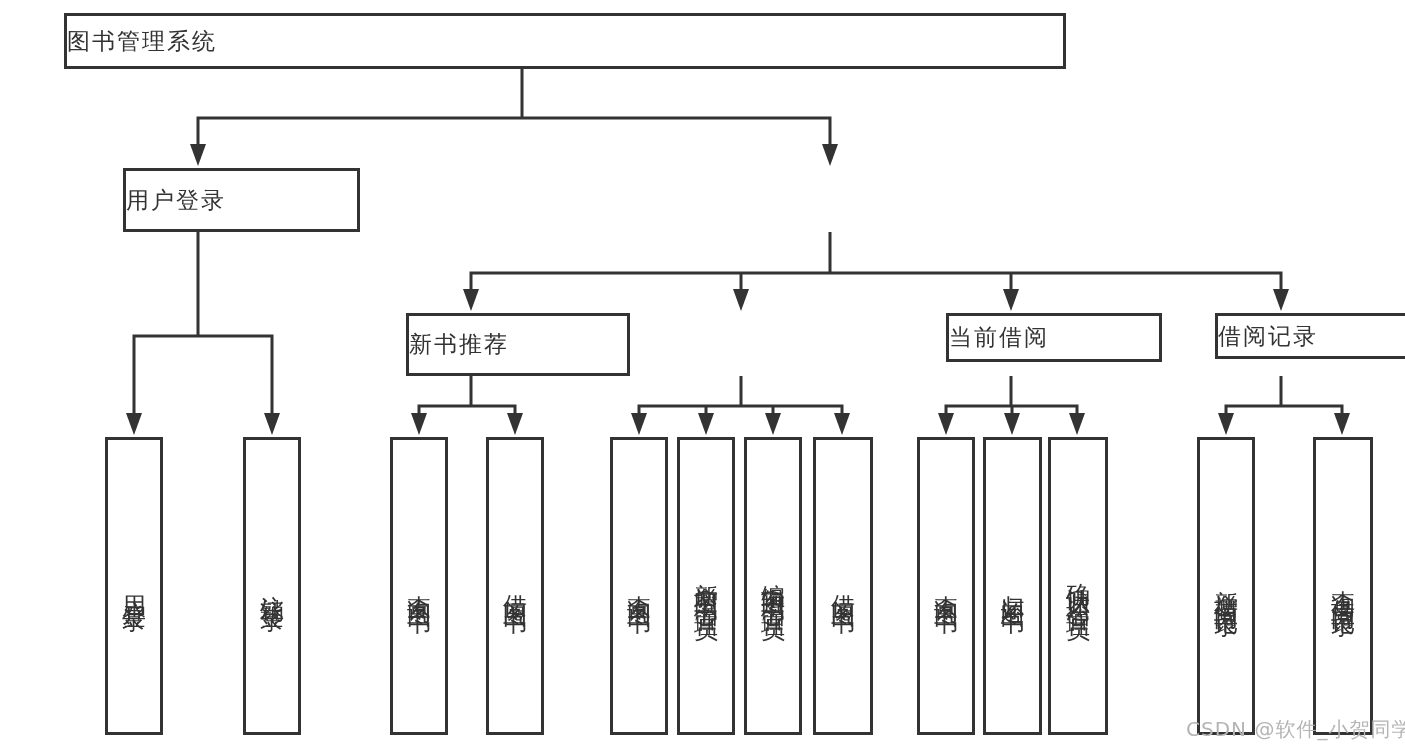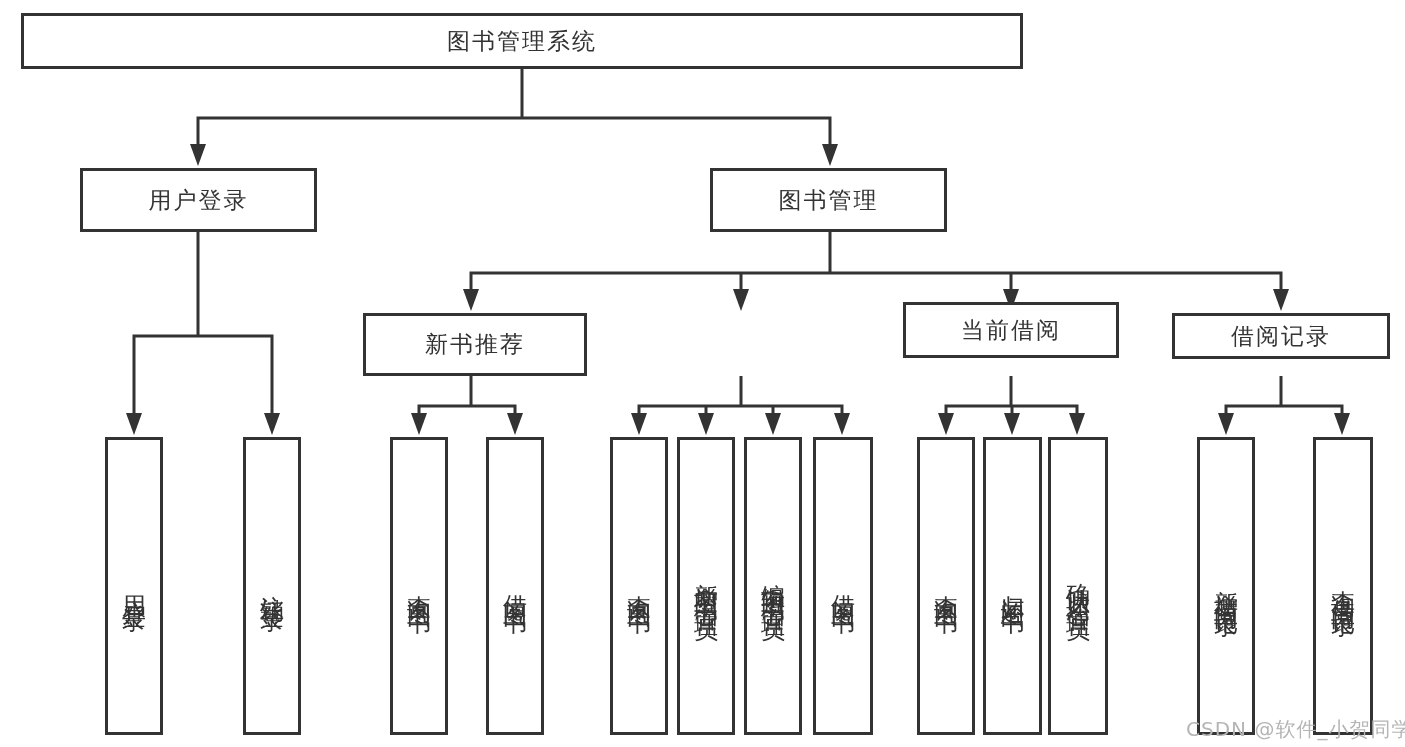--- a/index.html
+++ b/index.html
@@ -1,31 +1,31 @@
 <!DOCTYPE html>
 <html><head>
 <meta charset="utf-8">
 <style>
   html,body{margin:0;padding:0;background:#ffffff;}
   #stage{position:relative;width:1405px;height:747px;background:#ffffff;overflow:hidden;
          font-family:"DejaVu Sans","Liberation Sans",sans-serif;color:#333333;}
   .hbox{position:absolute;box-sizing:border-box;border:3px solid #333333;background:#ffffff;
-        display:flex;align-items:center;justify-content:center;
-        font-size:23px;letter-spacing:2px;color:#333333;}
+        display:flex;align-items:center;
+        font-size:23px;letter-spacing:2px;color:#333333;margin-left:43px;}
   .vbox{position:absolute;box-sizing:border-box;border:3px solid #333333;background:#ffffff;
         top:437px;height:298px;width:58px;
         display:flex;align-items:center;justify-content:center;}
   .vtext{writing-mode:vertical-rl;text-orientation:mixed;
          font-size:24px;letter-spacing:5px;line-height:1;color:#333333;white-space:nowrap;}
   #n-root{left:21px;top:13px;width:1002px;height:56px;}
   #n-user-login{left:80px;top:168px;width:237px;height:64px;}
   #n-book-mgmt{left:710px;top:168px;width:237px;height:64px;}
   #n-new-rec{left:363px;top:313px;width:224px;height:63px;}
   #n-book-borrow{left:633px;top:313px;width:216px;height:63px;}
-  #n-current{left:903px;top:302px;width:216px;height:56px;}
+  #n-current{left:903px;top:313px;width:216px;height:49px;}
   #n-records{left:1172px;top:313px;width:218px;height:46px;}
   #leaf-0{left:105px;} #leaf-1{left:243px;}
   #leaf-2{left:390px;} #leaf-3{left:486px;}
   #leaf-4{left:610px;} #leaf-5{left:677px;} #leaf-6{left:744px;} #leaf-7{left:813px;width:60px;}
   #leaf-8{left:917px;} #leaf-9{left:983px;width:59px;} #leaf-10{left:1048px;width:60px;}
   #leaf-11{left:1197px;} #leaf-12{left:1313px;width:60px;}
   #edges{position:absolute;left:0;top:0;width:1405px;height:747px;pointer-events:none;}
   #edges path{stroke:#333333;stroke-width:3;fill:none;}
   #edges polygon{fill:#333333;stroke:none;}
   #watermark{position:absolute;left:1186px;top:716px;white-space:nowrap;
@@ -79,23 +79,20 @@
     </g>
   </svg>
 
   <div class="hbox" id="n-root">
     <span>图书管理系统</span>
   </div>
 
   <div class="hbox" id="n-user-login">
     <span>用户登录</span>
   </div>
-  <div class="hbox" id="n-book-mgmt">
-    <span>图书管理</span>
-  </div>
 
   <div class="hbox" id="n-new-rec">
     <span>新书推荐</span>
   </div>
   <div class="hbox" id="n-current">
     <span>当前借阅</span>
   </div>
   <div class="hbox" id="n-records">
     <span>借阅记录</span>
   </div>

